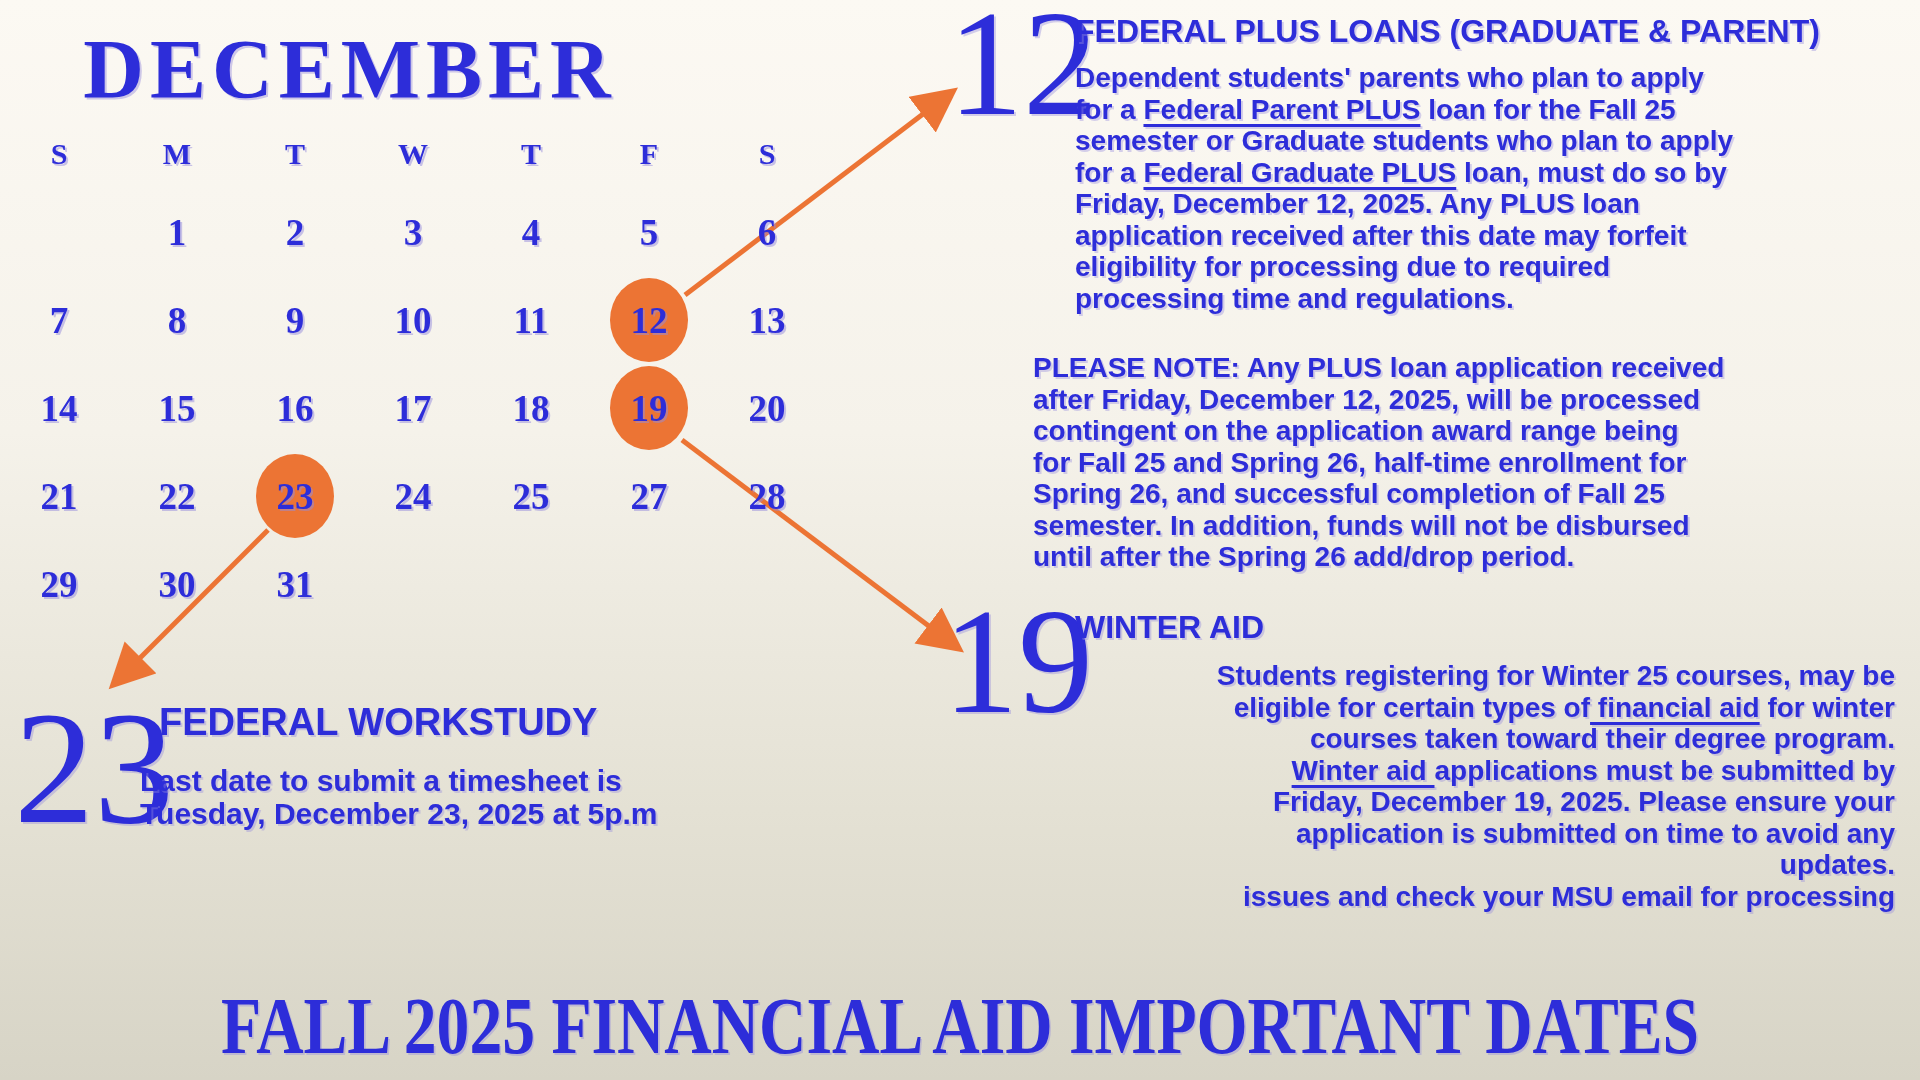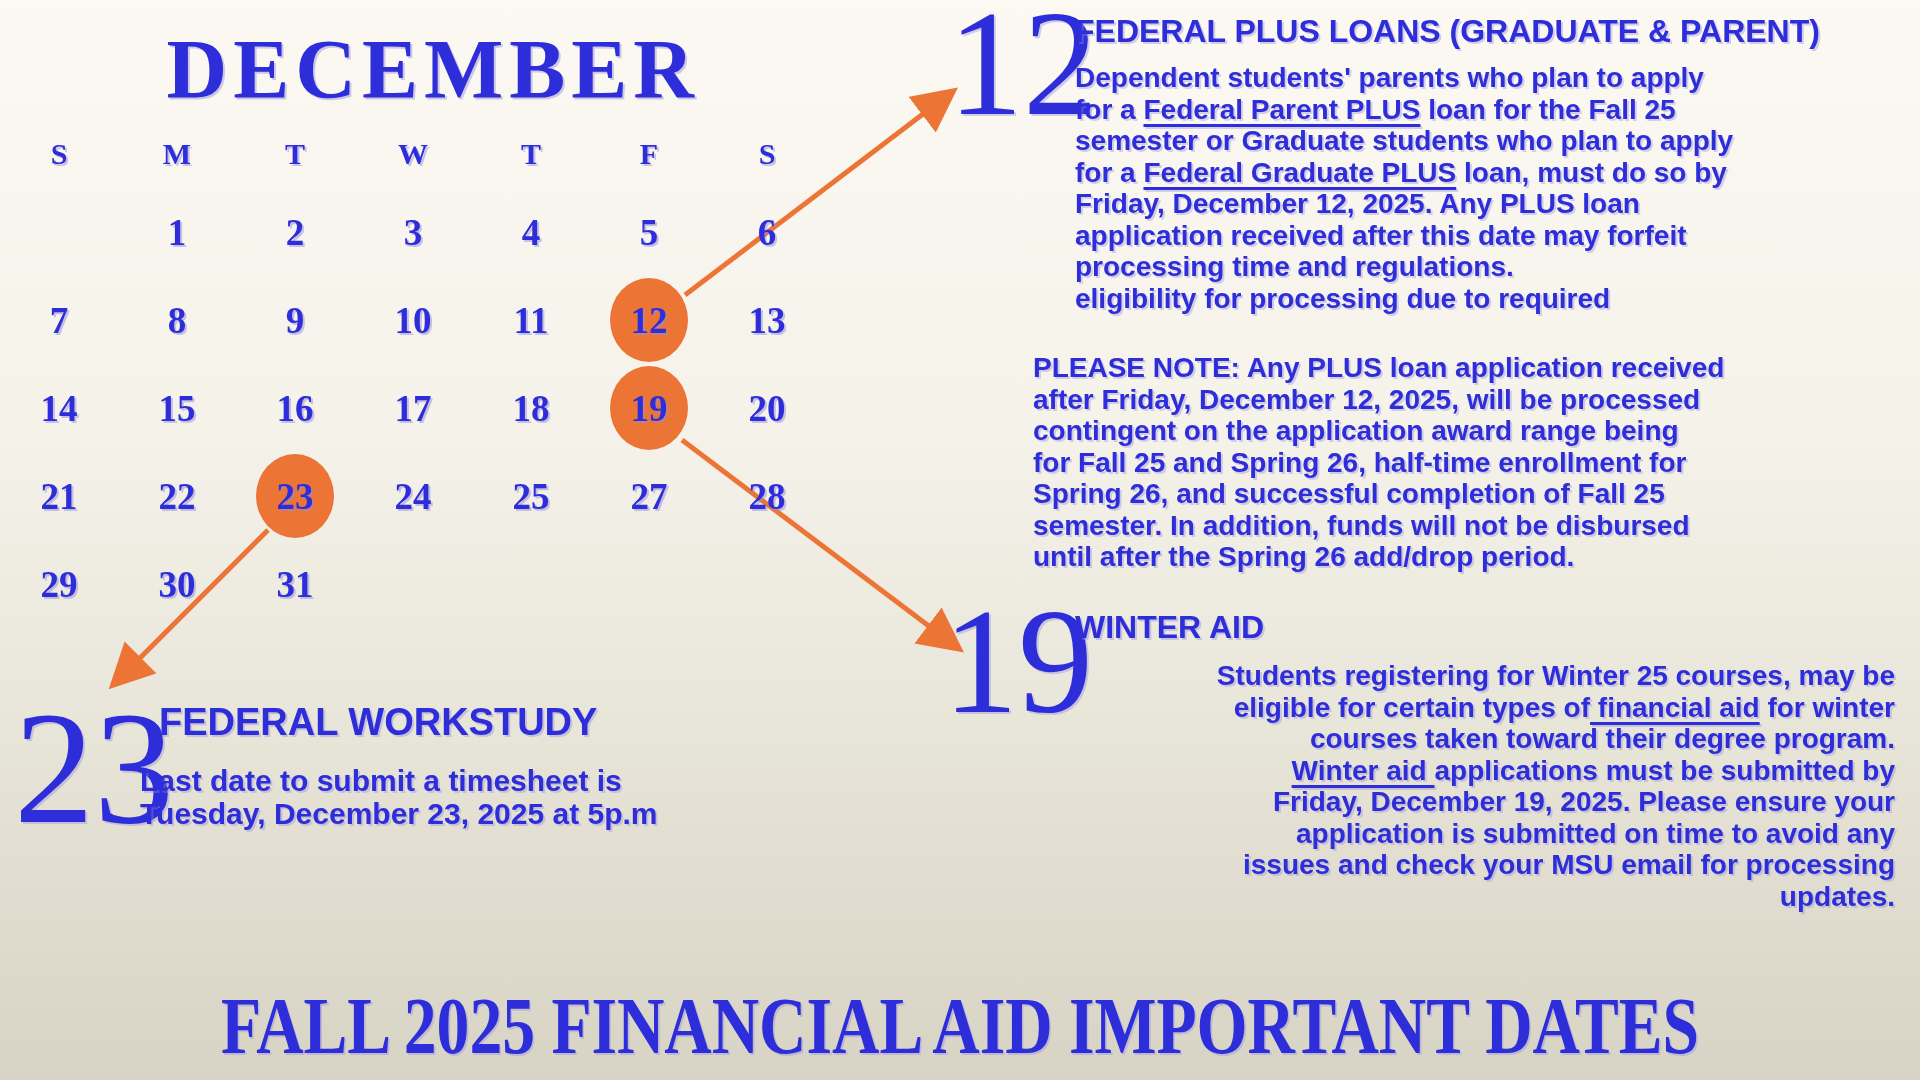--- a/index.html
+++ b/index.html
@@ -10,21 +10,21 @@
   body{
     width:1920px;height:1080px;overflow:hidden;position:relative;
     background:linear-gradient(180deg,#fcf9f3 0%,#f5f2ea 40%,#e4e1d4 75%,#d7d4c6 100%);
     font-family:"Liberation Sans",sans-serif;color:var(--blue);
   }
   .serif{font-family:"Liberation Serif",serif;}
   .abs{position:absolute;}
 
   
   .month-title{
-    top:28px;left:0;width:700px;text-align:right;
+    top:28px;left:0;width:700px;text-align:center;
     font-size:84px;font-weight:700;letter-spacing:6px;line-height:1;
     text-shadow:2px 2px 0 rgba(150,140,220,.45);
   }
   .cal-grid{
     top:120px;left:0;width:826px;
     display:grid;grid-template-columns:repeat(7,118px);
     grid-template-rows:68px repeat(5,88px);
     align-items:center;justify-items:center;
   }
   .cal-cell{position:relative;width:100%;height:100%;display:flex;align-items:center;justify-content:center;}
@@ -230,43 +230,43 @@
 <div class="abs bignum n23">23</div>
 
 <div class="abs headline h-plus">FEDERAL PLUS LOANS (GRADUATE &amp; PARENT)</div>
 <div class="abs body-text p-plus1">
     <div class="tline"><span>Dependent students' parents who plan to apply</span></div>
     <div class="tline"><span>for a </span><span class="u">Federal Parent PLUS</span><span> loan for the Fall 25</span></div>
     <div class="tline"><span>semester or Graduate students who plan to apply</span></div>
     <div class="tline"><span>for a </span><span class="u">Federal Graduate PLUS</span><span> loan, must do so by</span></div>
     <div class="tline"><span>Friday, December 12, 2025. Any PLUS loan</span></div>
     <div class="tline"><span>application received after this date may forfeit</span></div>
+    <div class="tline"><span>eligibility for processing due to required</span></div>
     <div class="tline"><span>processing time and regulations.</span></div>
-    <div class="tline"><span>eligibility for processing due to required</span></div>
   </div>
 <div class="abs body-text p-plus2">
     <div class="tline"><span>PLEASE NOTE: Any PLUS loan application received</span></div>
     <div class="tline"><span>after Friday, December 12, 2025, will be processed</span></div>
     <div class="tline"><span>contingent on the application award range being</span></div>
     <div class="tline"><span>for Fall 25 and Spring 26, half-time enrollment for</span></div>
     <div class="tline"><span>Spring 26, and successful completion of Fall 25</span></div>
     <div class="tline"><span>semester. In addition, funds will not be disbursed</span></div>
     <div class="tline"><span>until after the Spring 26 add/drop period.</span></div>
   </div>
 
 <div class="abs headline h-winter">WINTER AID</div>
 <div class="abs body-text p-winter">
     <div class="tline"><span>Students registering for Winter 25 courses, may be</span></div>
     <div class="tline"><span>eligible for certain types of</span><span class="u"> financial aid</span><span> for winter</span></div>
     <div class="tline"><span>courses taken toward their degree program.</span></div>
     <div class="tline"><span class="u">Winter aid </span><span>applications must be submitted by</span></div>
     <div class="tline"><span>Friday, December 19, 2025. Please ensure your</span></div>
     <div class="tline"><span>application is submitted on time to avoid any</span></div>
+    <div class="tline"><span>updates.</span></div>
     <div class="tline"><span>issues and check your MSU email for processing</span></div>
-    <div class="tline"><span>updates.</span></div>
   </div>
 
 <div class="abs headline h-work">FEDERAL WORKSTUDY</div>
 <div class="abs body-text p-work">
     <div class="tline"><span>Last date to submit a timesheet is</span></div>
     <div class="tline"><span>Tuesday, December 23, 2025 at 5p.m</span></div>
   </div>
 
 <div class="abs footer-title">FALL 2025 FINANCIAL AID IMPORTANT DATES</div>
 

